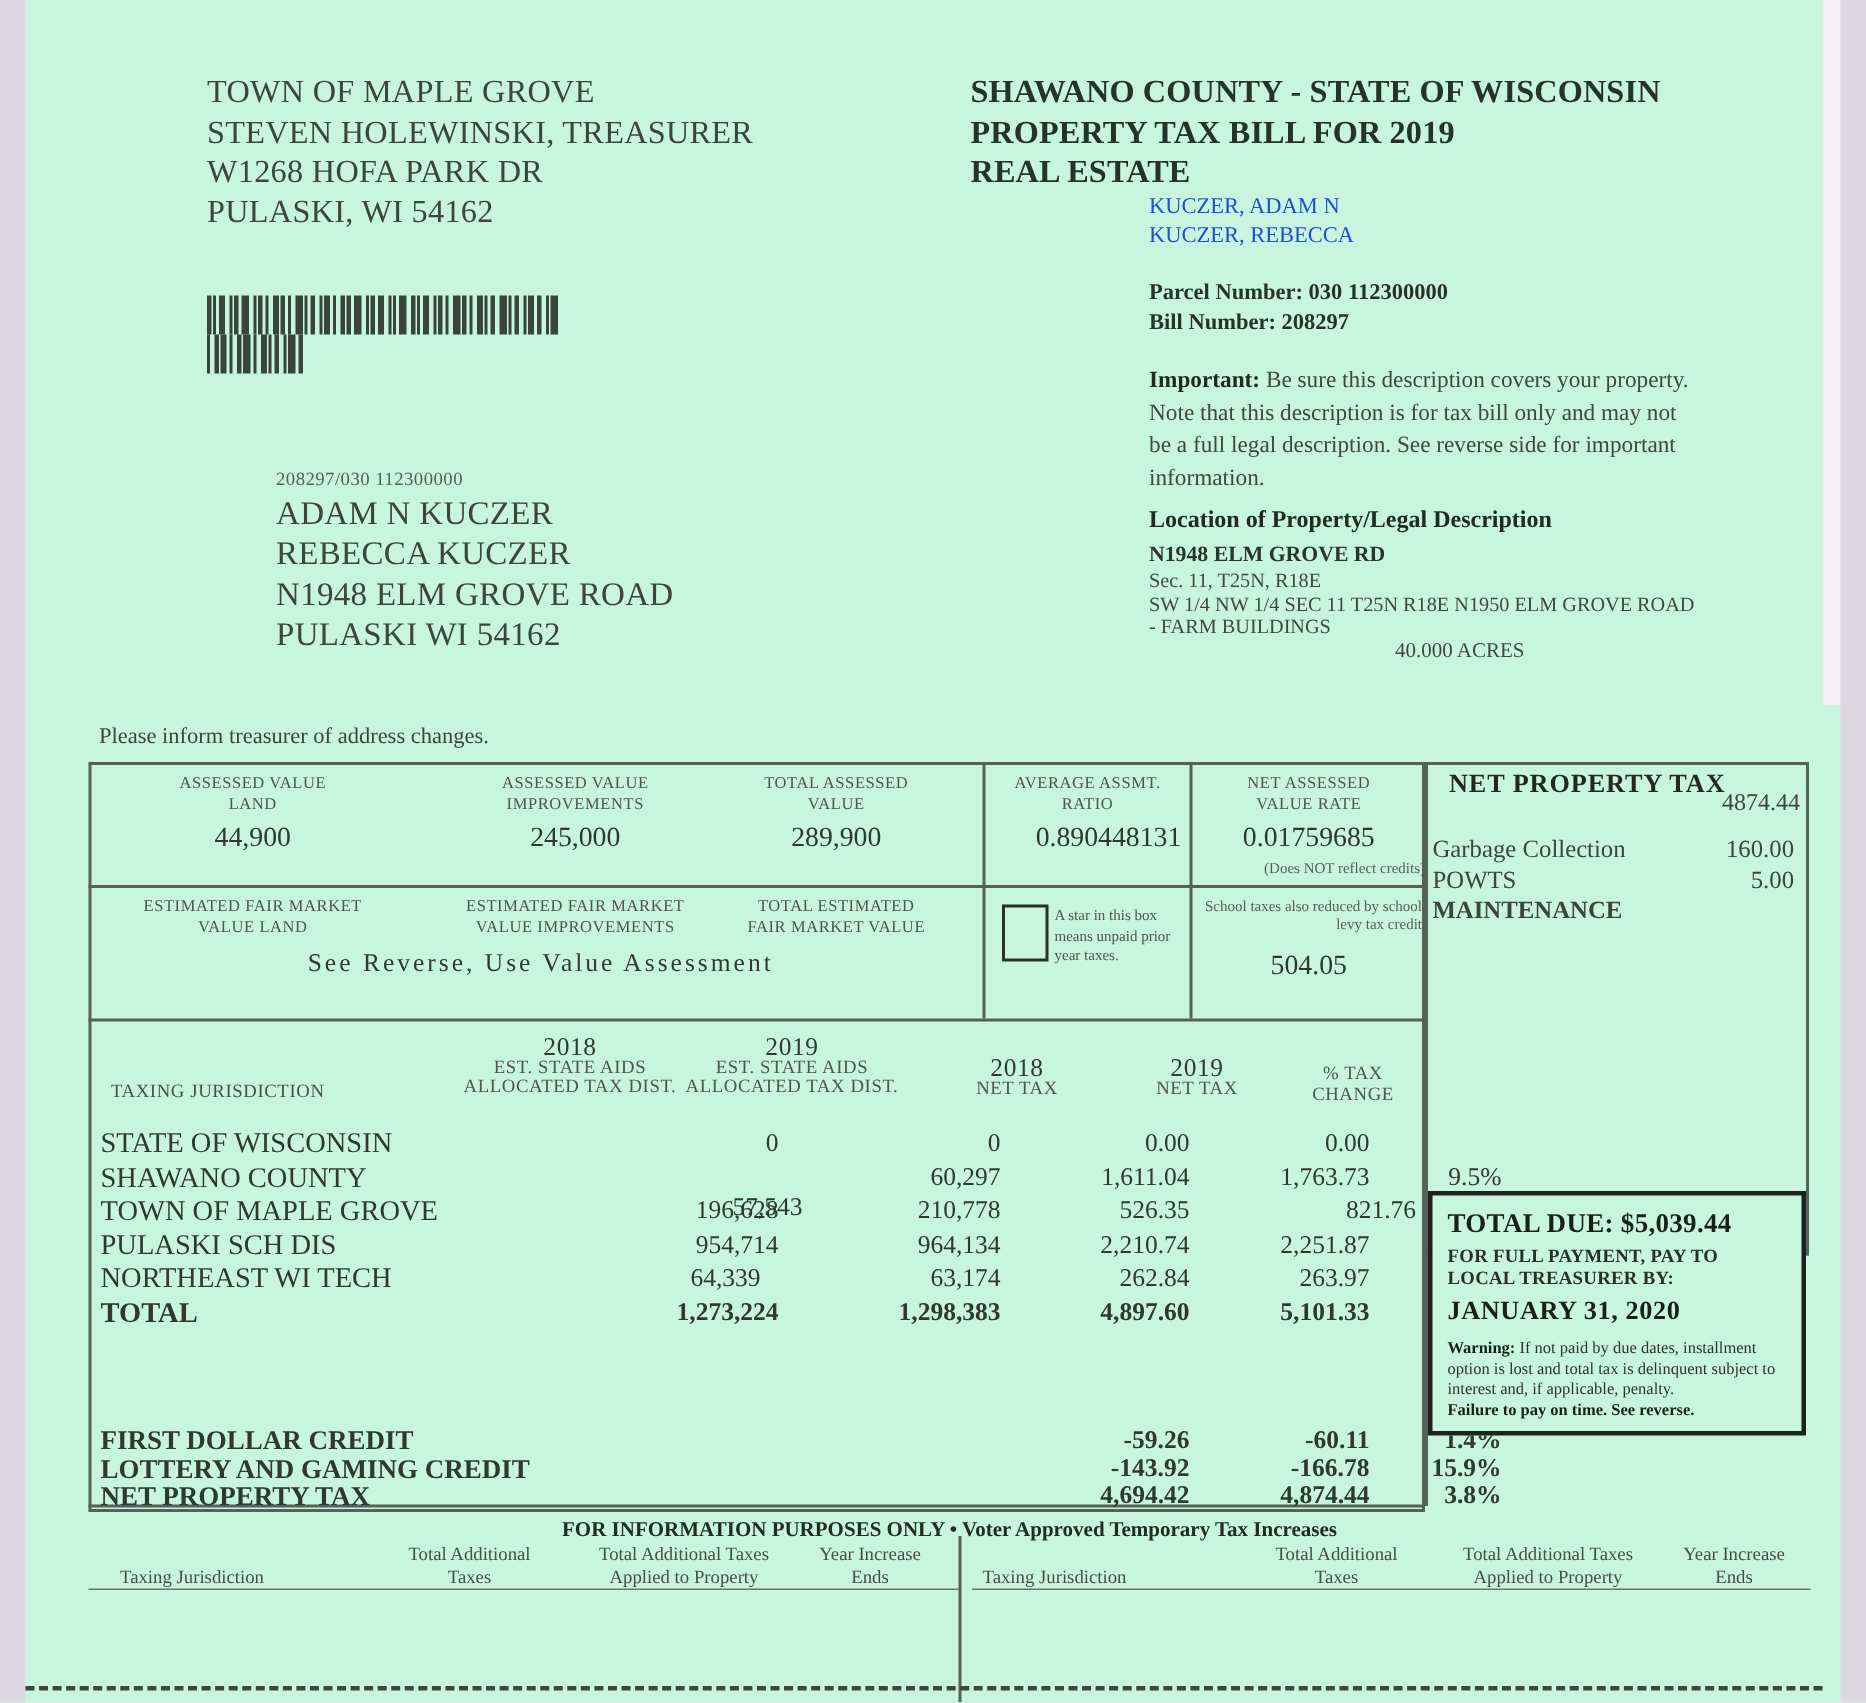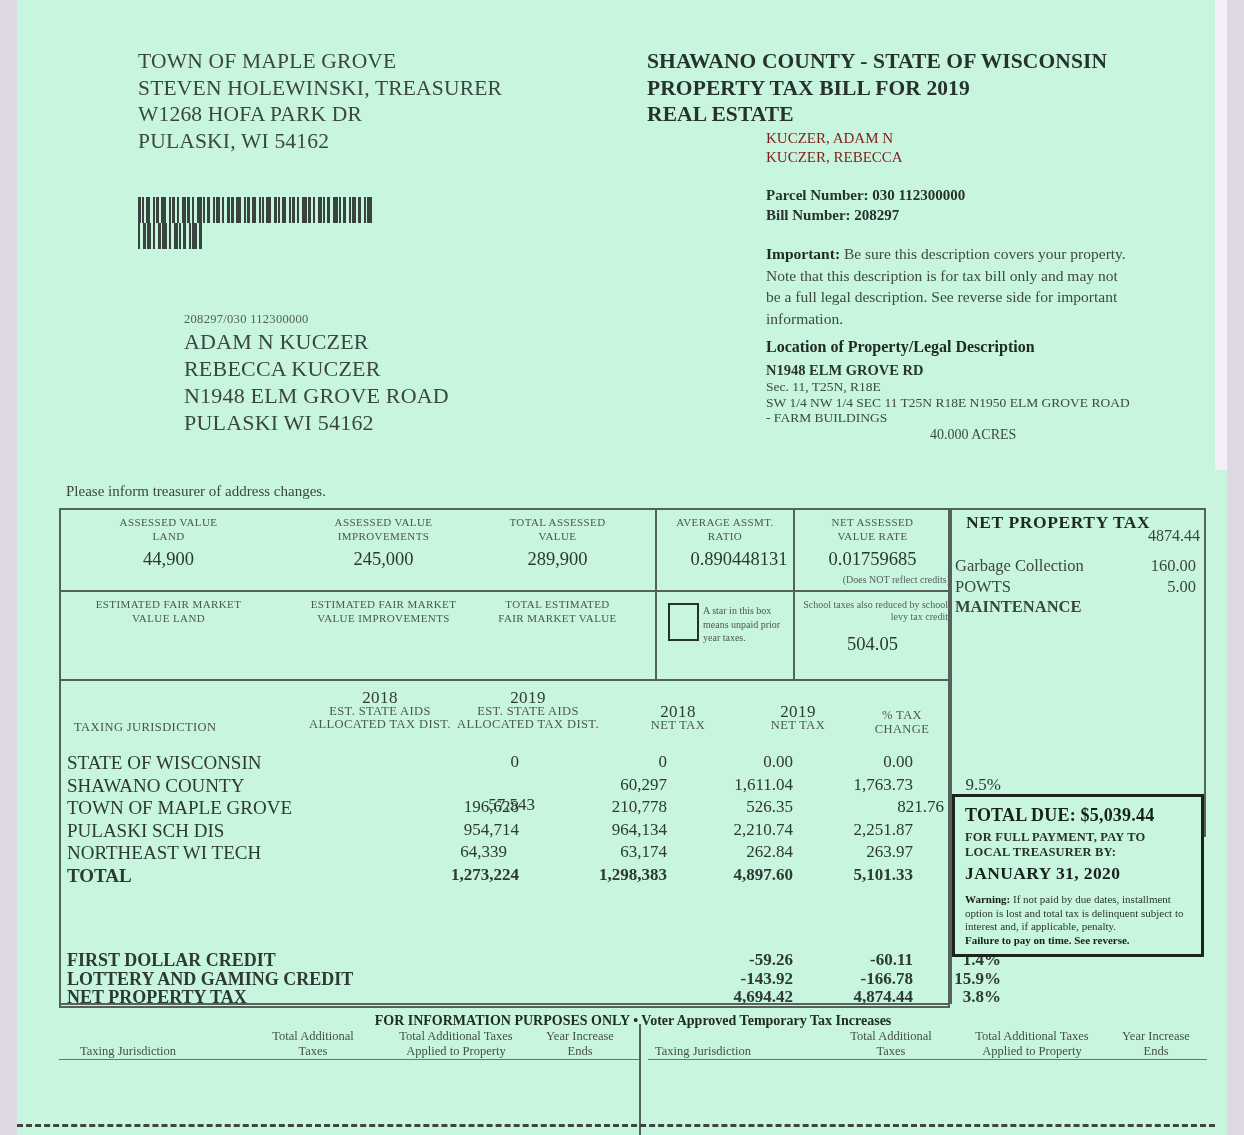--- a/index.html
+++ b/index.html
@@ -45,21 +45,21 @@
     font-size: 21.5px; line-height: 26.5px; letter-spacing: .2px;
     color: #3a4740;
   }
   .county-hdr {
     left: 647px; top: 48px; width: 560px;
     font-size: 21.5px; line-height: 26.5px; font-weight: bold;
     letter-spacing: .1px; color: #26322c;
   }
   .owner-names {
     left: 766px; top: 129px; width: 420px;
-    font-size: 15px; line-height: 19px; color: #7f1d1d;
+    font-size: 15px; line-height: 19px; color: #1d4ed8;
   }
   .parcel-block {
     left: 766px; top: 185px; width: 440px;
     font-size: 15px; line-height: 20px; font-weight: bold; color: #26322c;
   }
   .important {
     left: 766px; top: 243px; width: 360px;
     font-size: 15.5px; line-height: 21.5px; color: #3d4a43;
   }
   .important b { color: #1f2a25; }
@@ -256,20 +256,21 @@
     <div>VALUE LAND</div>
   </div>
   <div class="abs hdr-sm" style="left:271px; top:598px; width:225px;">
     <div>ESTIMATED FAIR MARKET</div>
     <div>VALUE IMPROVEMENTS</div>
   </div>
   <div class="abs hdr-sm" style="left:460px; top:598px; width:195px;">
     <div>TOTAL ESTIMATED</div>
     <div>FAIR MARKET VALUE</div>
   </div>
+  <div class="abs" style="left:66px; top:632px; width:589px; text-align:center; font-size:17px; letter-spacing:2px; color:#2e3a33;">See Reverse, Use Value Assessment</div>
 
   <div class="abs" style="left:668px; top:603px; width:27px; height:34px; border:2px solid #27312b; background:#c8f5dd;"></div>
   <div class="abs" style="left:703px; top:604px; width:82px; font-size:10px; line-height:13.5px; color:#4b574f;">A star in this box means unpaid prior year taxes.</div>
 
   <div class="abs tiny" style="left:797px; top:599px; width:151px;">School taxes also reduced by school levy tax credit</div>
   <div class="abs val-lg" style="left:795px; top:634px; width:155px;">504.05</div>
 
   <div class="abs panel-right"></div>
   <div class="abs" style="left:966px; top:512px; font-size:17.5px; font-weight:bold; letter-spacing:.6px; color:#1f2a25;">NET PROPERTY TAX</div>
   <div class="abs" style="left:1070px; top:527px; width:130px; text-align:right; font-size:16px; color:#3a4740;">4874.44</div>

